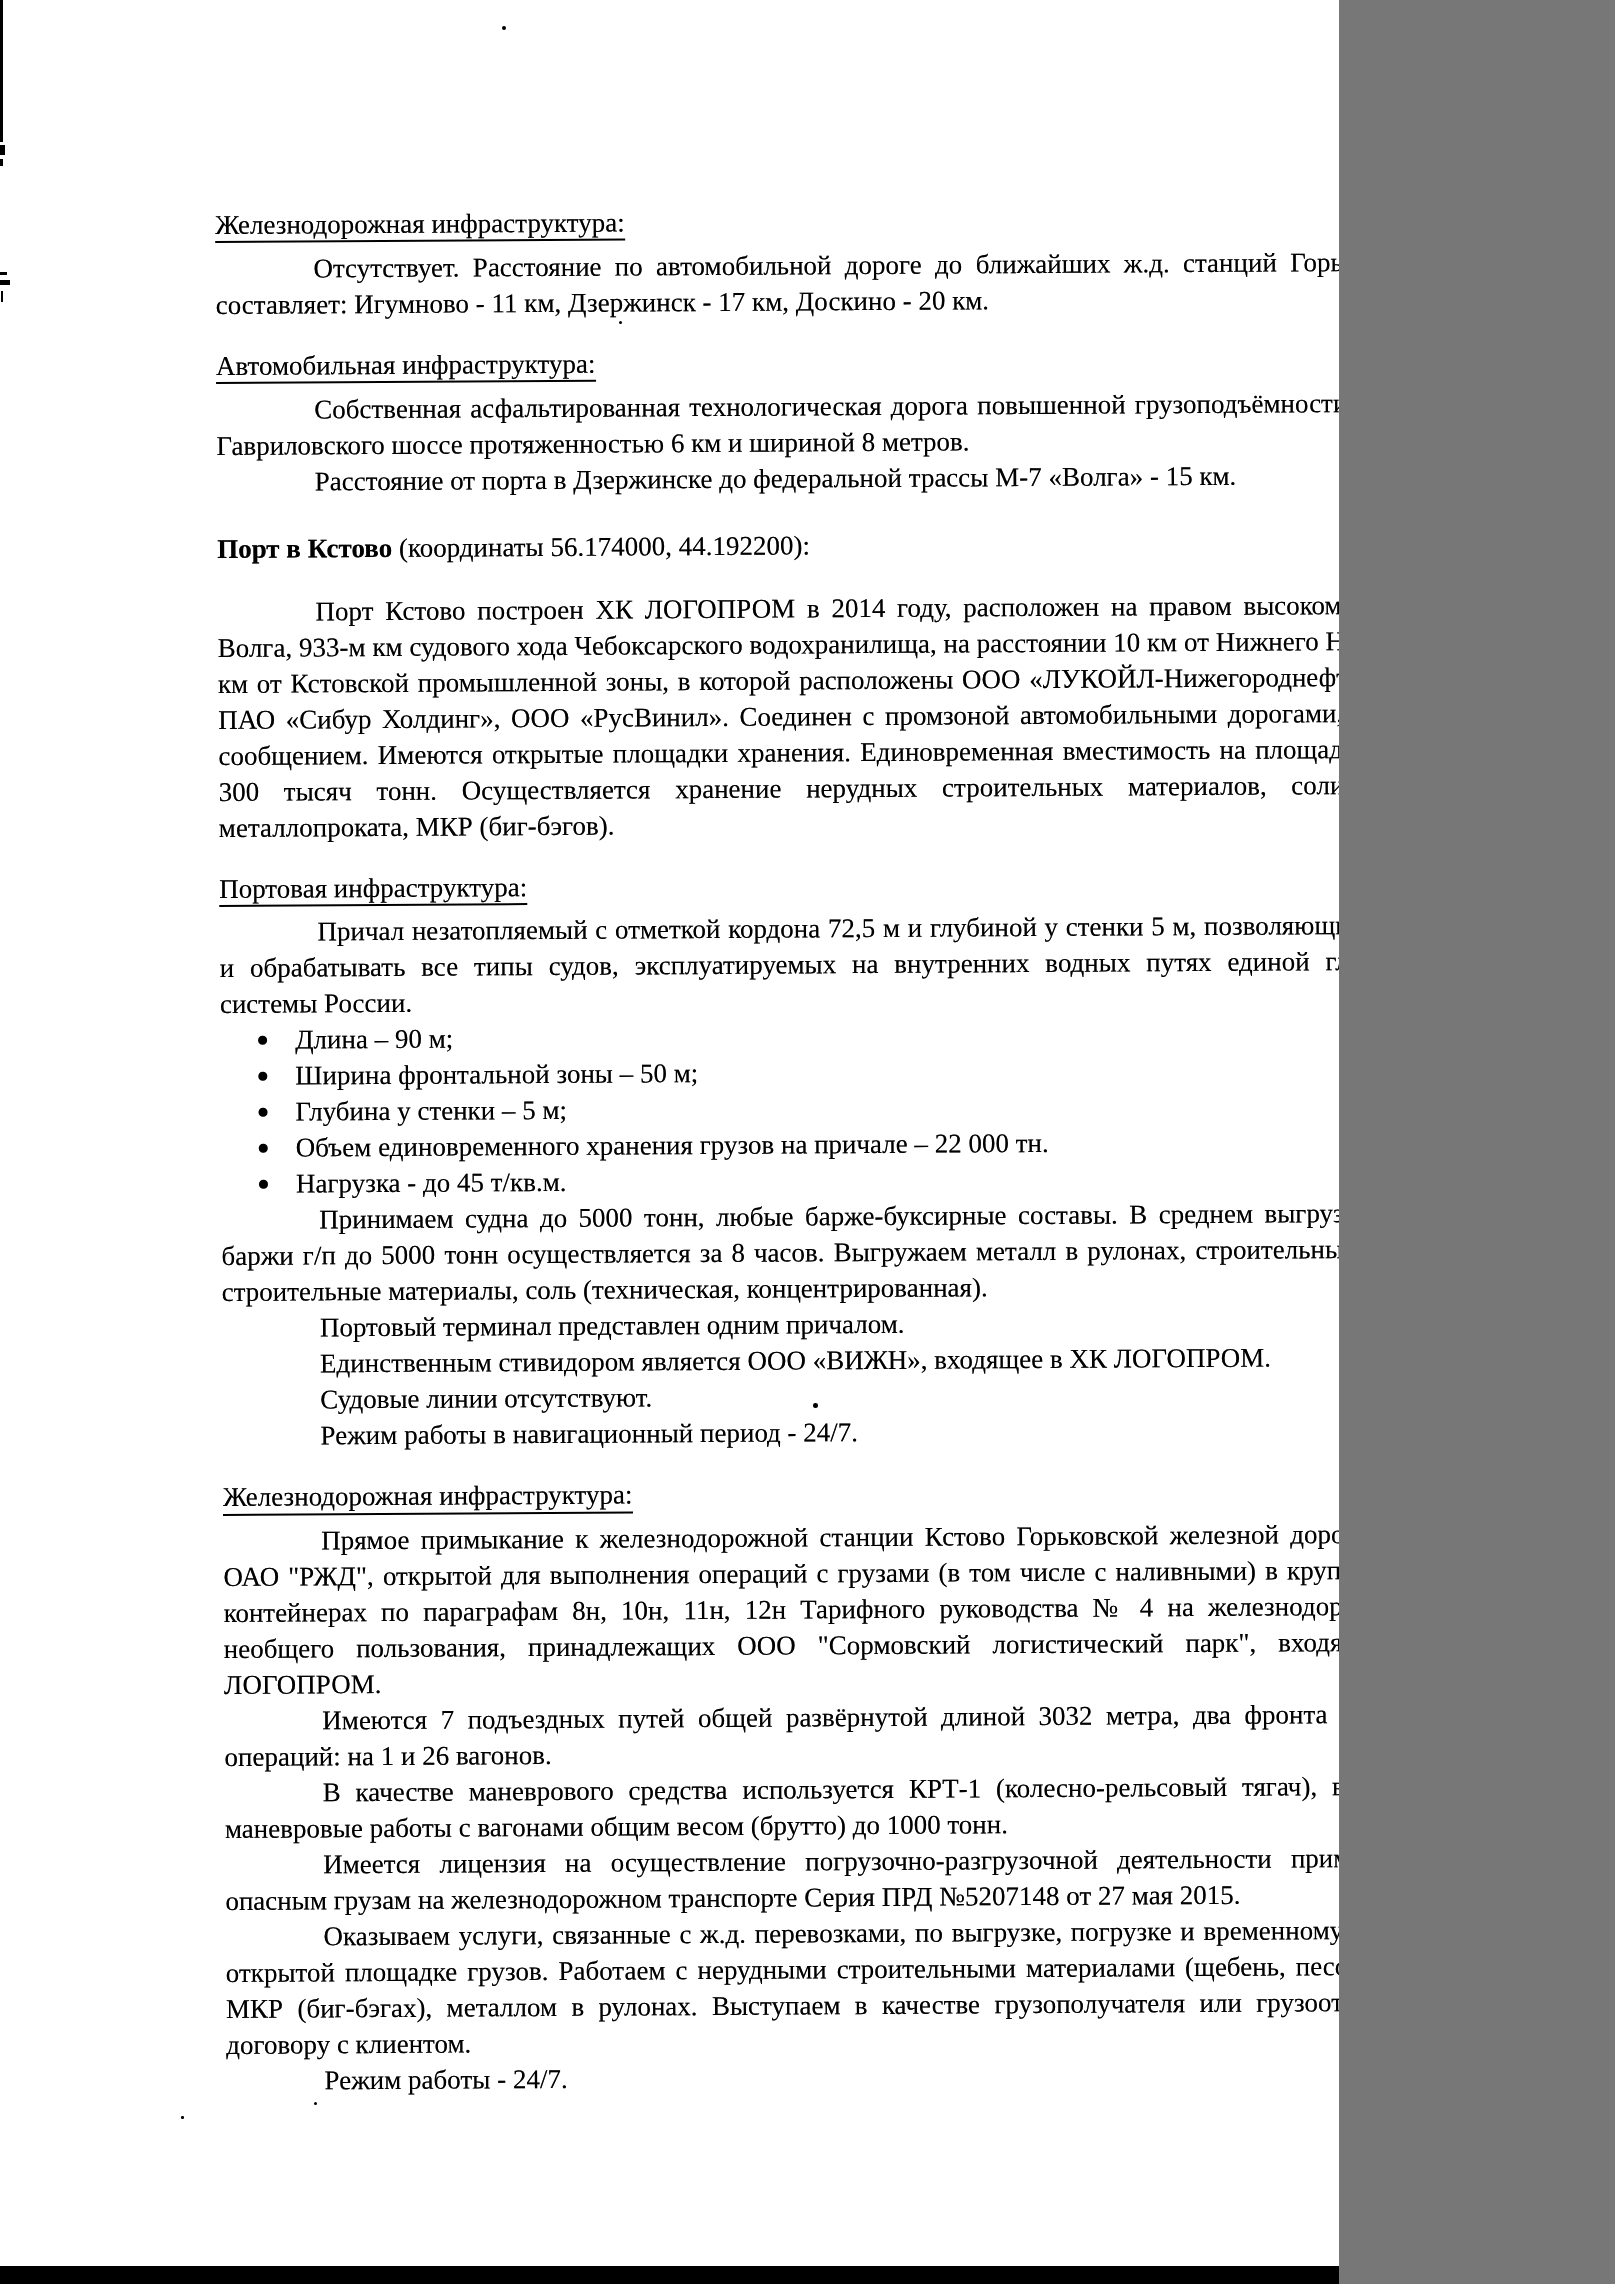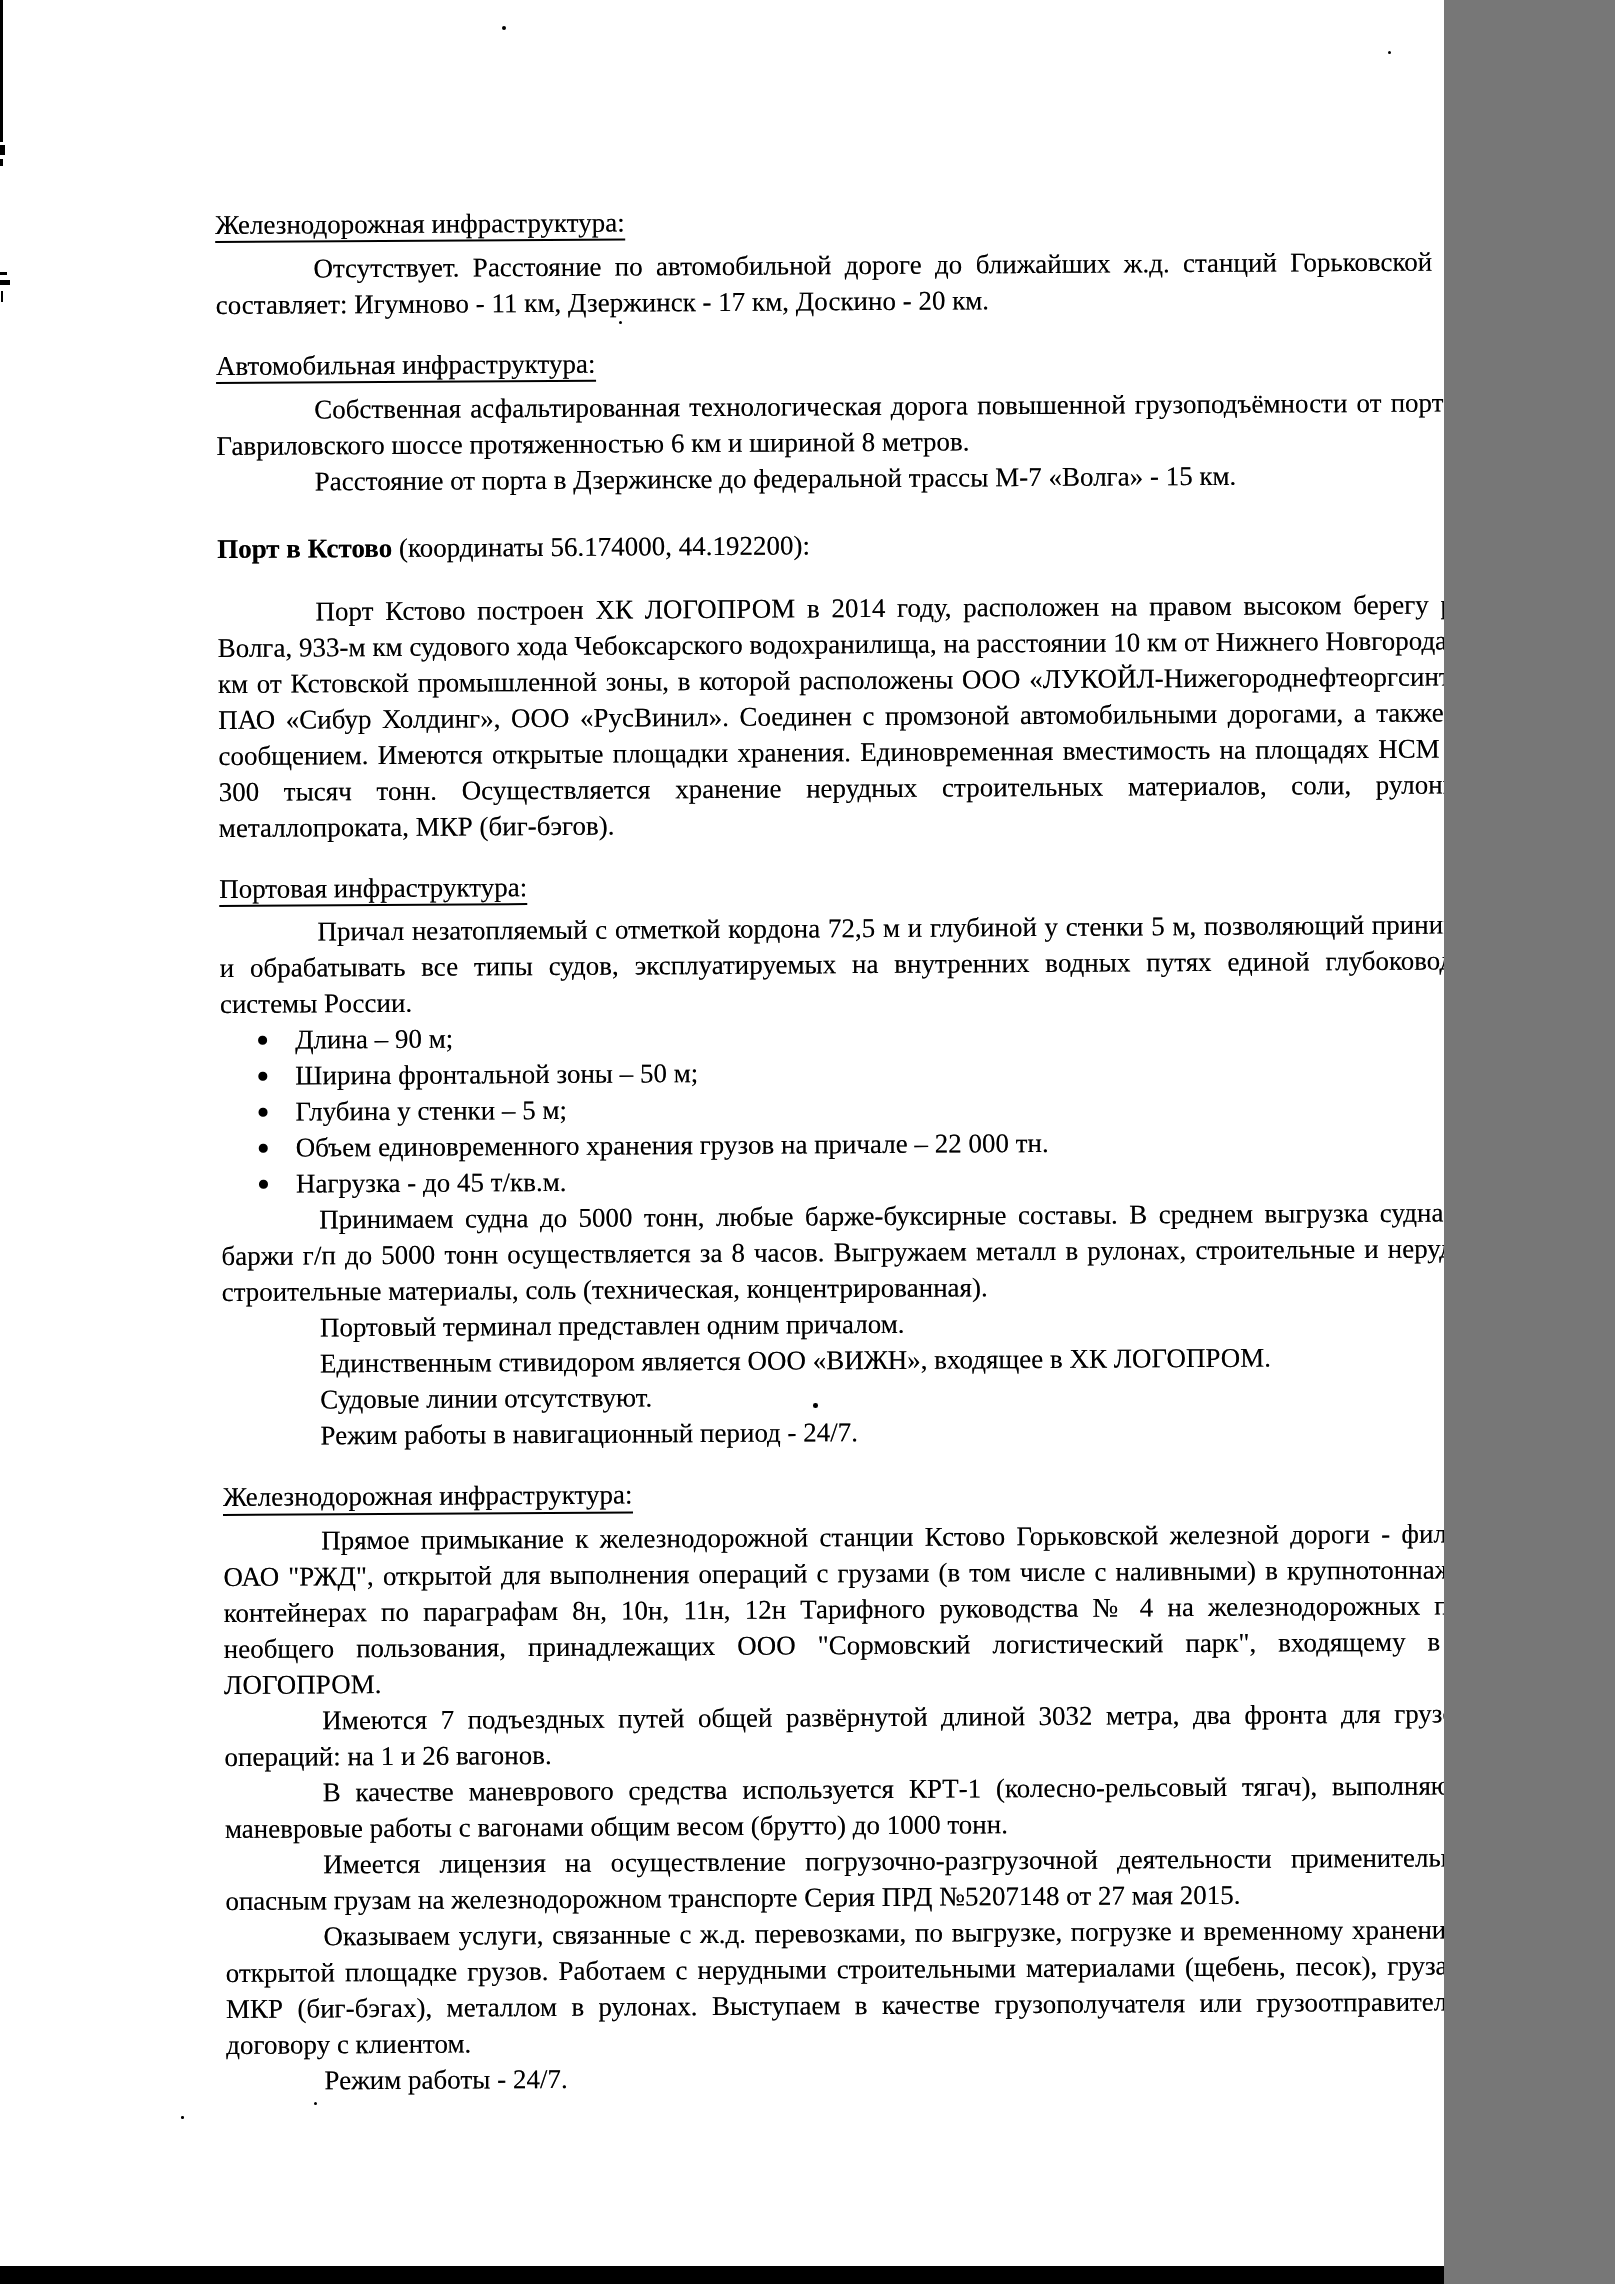--- a/index.html
+++ b/index.html
@@ -1,18 +1,18 @@
 <!DOCTYPE html>
 <html lang="ru" style="font-size:10.4px"><head>
 <meta charset="utf-8">
 <style>
   html,body{margin:0;padding:0;background:#777;}
   .page{
     position:relative;
-    width:1444px;height:2284px;
+    width:1339px;height:2284px;
     background:#ffffff;
     overflow:hidden;
     font-family:"Liberation Serif","DejaVu Serif",serif;
     color:#000;
   }
   .content{
     position:absolute;
     left:215px;top:207px;width:1276px;
     font-size:27px;line-height:36px;
     text-align:justify;

